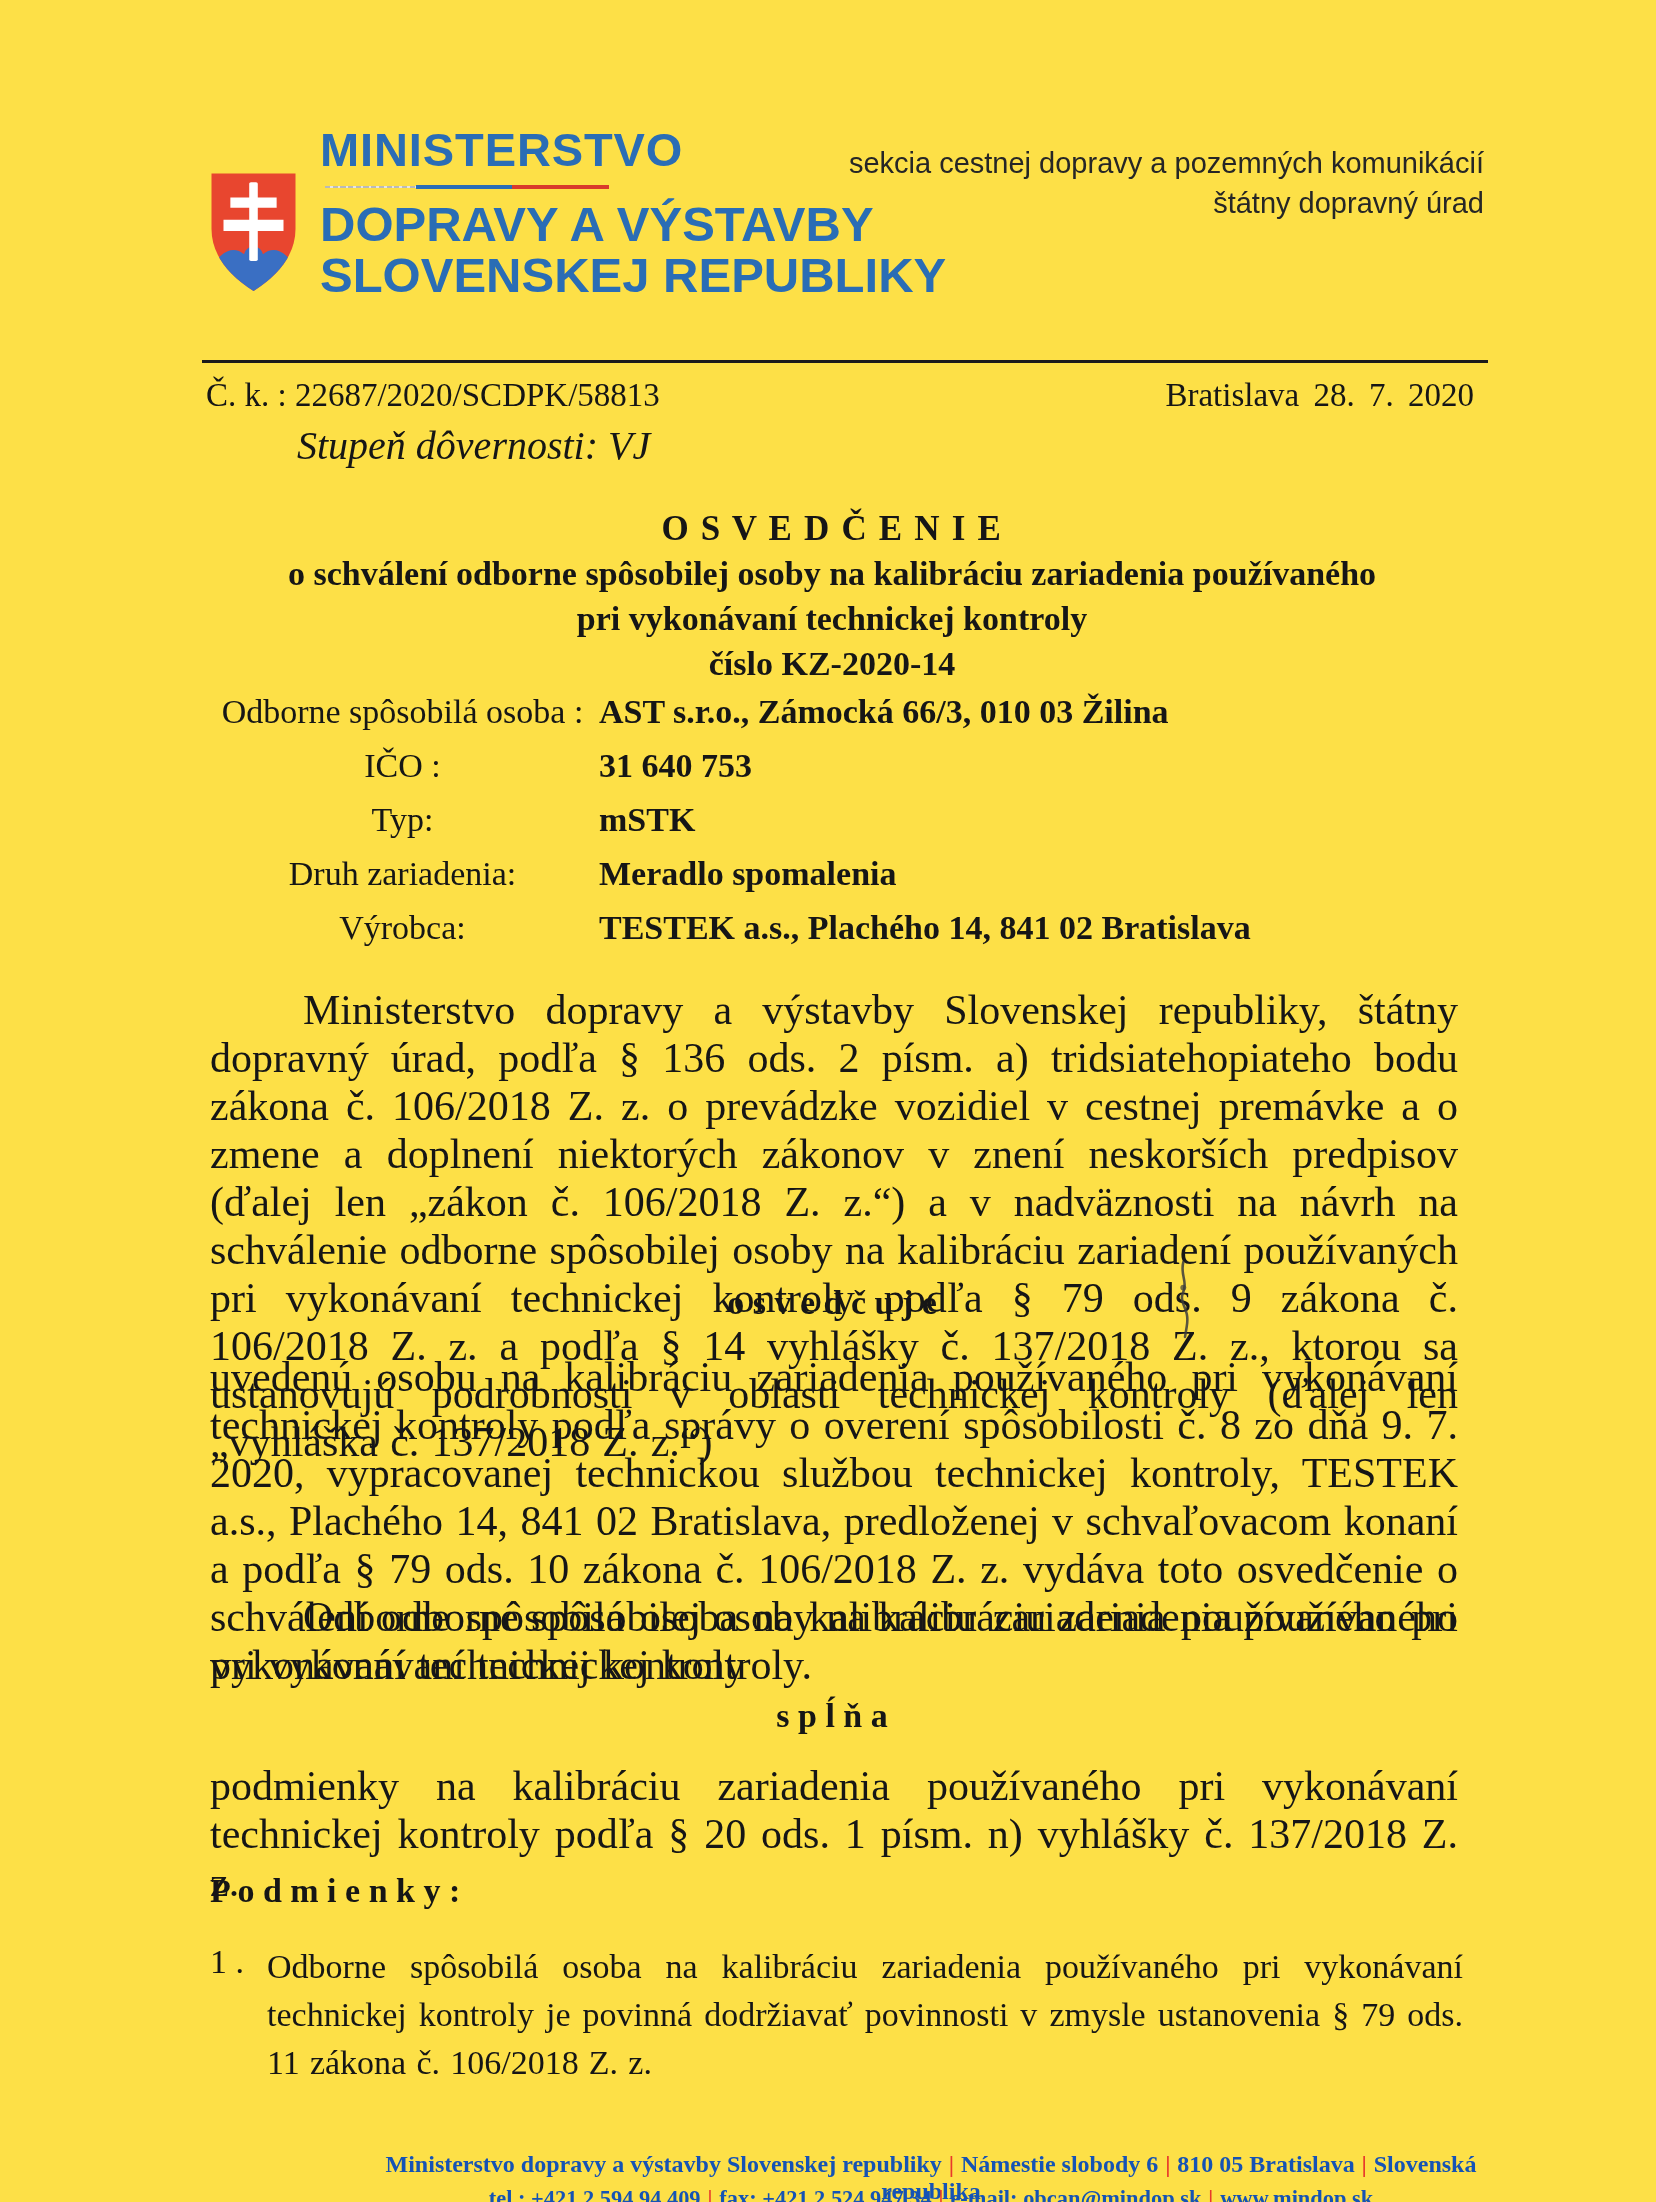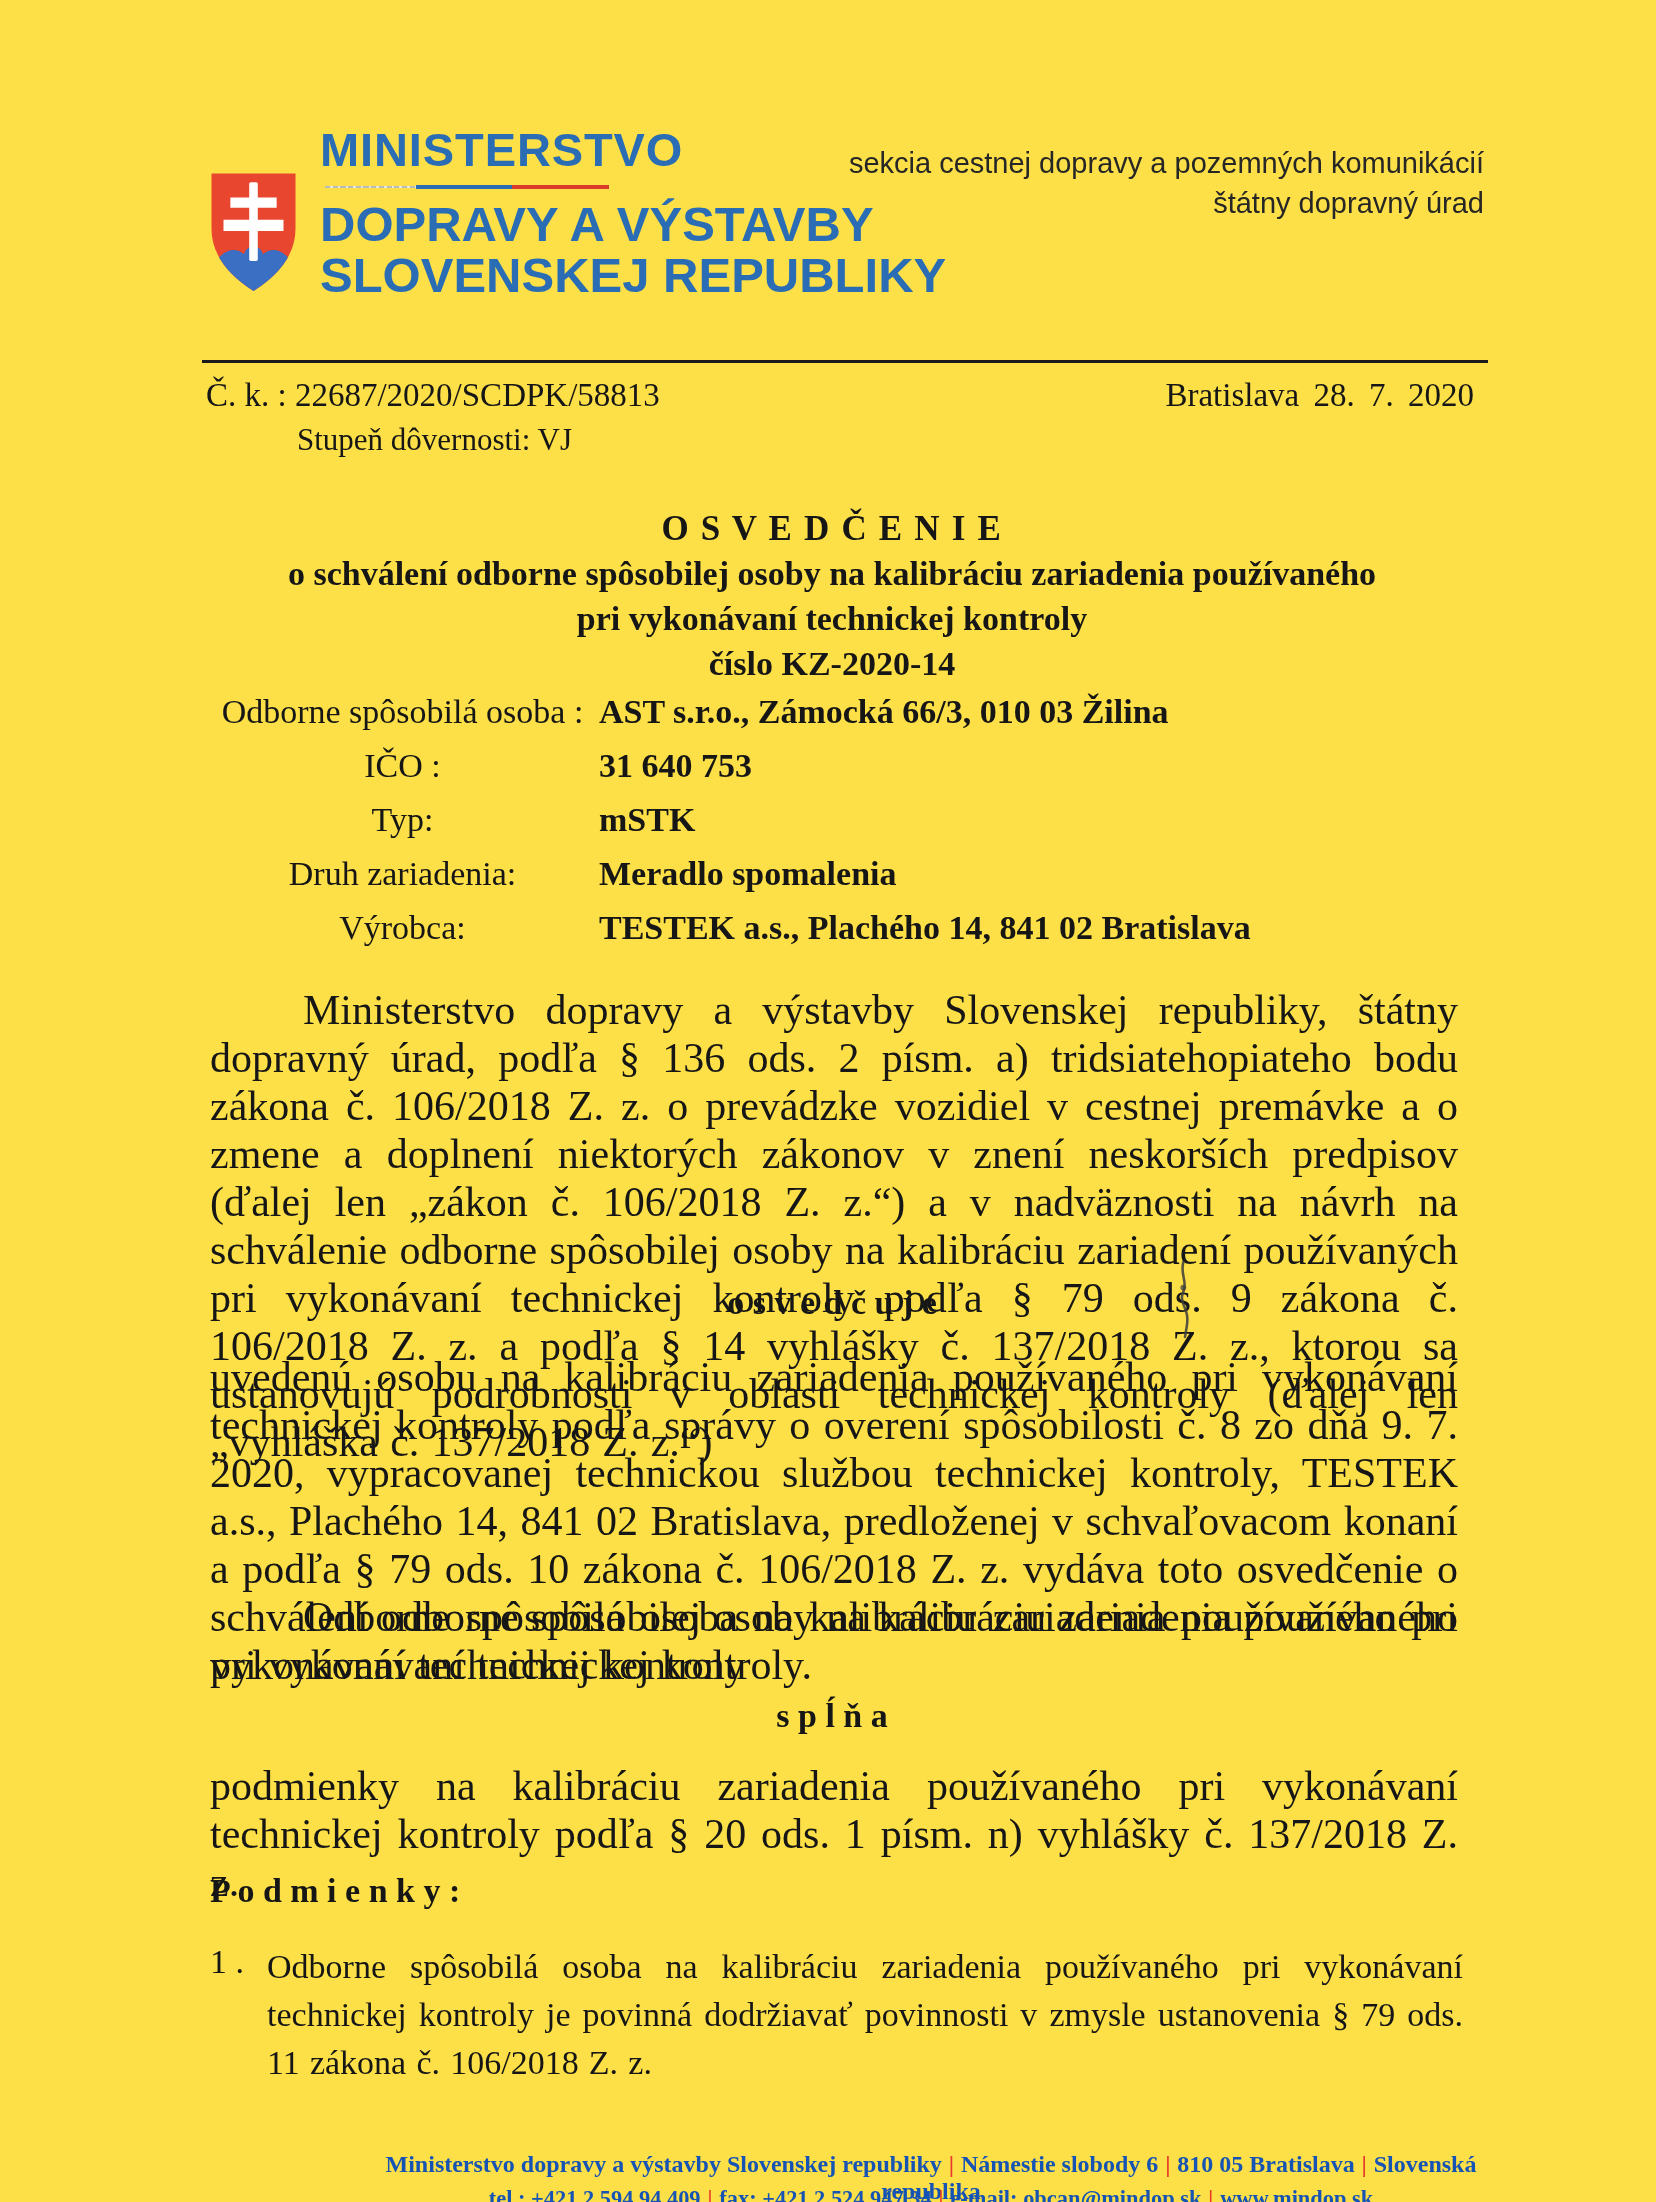--- a/index.html
+++ b/index.html
@@ -24,21 +24,21 @@
   .logo-l3{margin-top:1.7px;}
   .header-right{
     position:absolute;right:172px;top:143px;
     text-align:right;font-family:"Liberation Sans", sans-serif;
     font-size:29px;line-height:40px;color:#262626;font-weight:400;
   }
   
   .rule{position:absolute;left:202px;top:360px;width:1286px;height:2.6px;background:#1b1b1b;}
   .meta-row{position:absolute;left:206px;right:182px;top:377px;display:flex;justify-content:space-between;font-size:33px;text-align:right;}
   .place-date{word-spacing:6px;}
-  .confidentiality{position:absolute;left:297px;top:422px;font-size:31px;}
+  .confidentiality{position:absolute;left:297px;top:422px;font-size:40px;font-style:italic;}
   
   .title-block{position:absolute;left:206px;width:1252px;top:506px;text-align:center;font-weight:bold;}
   .title-main{font-size:35px;line-height:45px;letter-spacing:1.7px;}
   .title-sub{font-size:34px;line-height:45px;}
   
   .fields{position:absolute;left:206px;top:693px;width:1252px;}
   .frow{display:flex;height:54px;align-items:flex-start;font-size:34px;text-align:center;}
   .flabel{width:393px;flex:0 0 auto;}
   .fvalue{font-weight:bold;}
   

